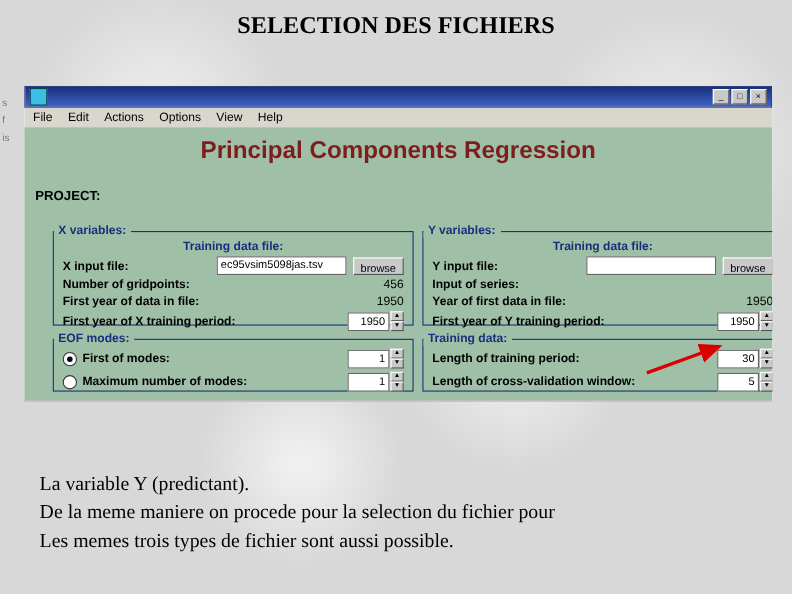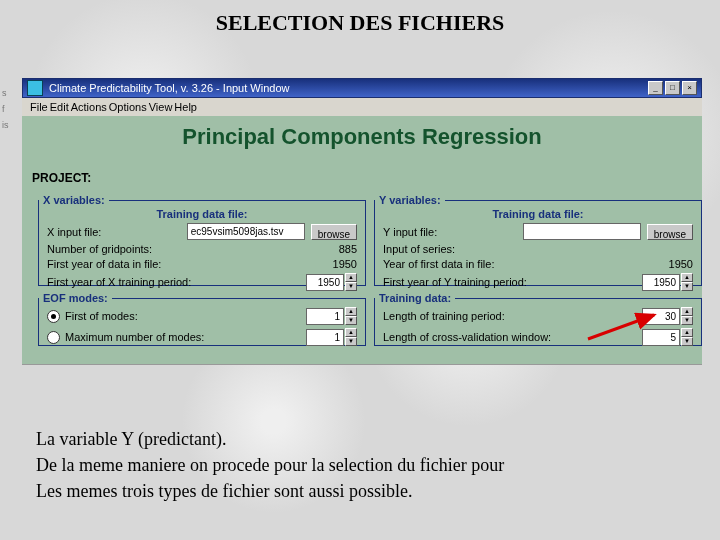--- a/index.html
+++ b/index.html
@@ -3,33 +3,33 @@
 <meta charset="utf-8">
 <style>
 body{margin:0;width:720px;height:540px;font-family:Arial,Helvetica,sans-serif;background:#D8D8D8;background-image:radial-gradient(circle at 20% 20%, #EDEDED 2%, transparent 16%),radial-gradient(circle at 65% 60%, #EDEDED 3%, transparent 18%),radial-gradient(circle at 38% 78%, #EFEFEF 2%, transparent 15%),radial-gradient(circle at 85% 25%, #EFEFEF 2%, transparent 17%);font-size:12px;color:#000}
 .page{position:relative;width:720px;height:540px}
 .title{text-align:center;font-family:Georgia,'Times New Roman',serif;font-size:22px;font-weight:bold;padding:10px 6px 4px}
 .win{position:absolute;left:22px;top:78px;width:680px;height:286px;background:#FFF;border-bottom:1px solid #999;overflow:hidden}
 .tb{position:absolute;left:0;top:0;right:0;height:20px;background:linear-gradient(#18307C,#3f63C8);color:#fff;font-size:11px;display:flex;align-items:center;padding:0 4px;justify-content:space-between;border:1px solid #1B2E6F;box-sizing:border-box}
 .tb .icn{display:inline-block;width:14px;height:14px;background:#3BBFE3;margin-right:6px;border:1px solid #0A4155}
 .tb-btns{display:flex;gap:2px}
 .tb-btns .b{width:13px;height:12px;background:#C9C9C9;border:1px solid #fff;border-right-color:#555;border-bottom-color:#555;font-size:8px;line-height:11px;text-align:center;color:#000;font-family:Arial}
-.menu{position:absolute;left:0;top:20px;right:0;height:18px;background:#D9D6CE;display:flex;align-items:center;gap:2px;padding:0 8px;font-size:11px;border-bottom:1px solid #BBB}
+.menu{position:absolute;left:0;top:20px;right:0;height:18px;background:#D9D6CE;display:flex;align-items:center;gap:14px;padding:0 8px;font-size:11px;border-bottom:1px solid #BBB}
 .menu span{display:inline-block}
 .panel{position:absolute;left:0;top:38px;right:0;bottom:0;background:#A0BFA7}
-.head{font-size:22px;text-align:center;padding:8px 0 10px;color:#14532d;font-family:Arial;font-weight:600}
+.head{font-size:22px;text-align:center;padding:8px 0 10px;color:#7f1d1d;font-family:Arial;font-weight:600}
 .proj{position:absolute;left:10px;top:55px;font-size:12px;font-weight:bold}
-fieldset{position:absolute;border:1px solid #18307C;padding:0;margin:8px}
+fieldset{position:absolute;border:1px solid #18307C;padding:0;margin:18px}
 legend{color:#18307C;font-size:11px;font-weight:bold;padding:0 4px;background:#A0BFA7}
 .f1{left:8px;top:70px;width:326px;height:90px}
 .f2{left:344px;top:70px;width:326px;height:90px}
 .f3{left:8px;top:168px;width:326px;height:52px}
 .f4{left:344px;top:168px;width:326px;height:52px}
 .row{display:flex;align-items:center;font-size:11px;margin:3px 8px}
-.lab{flex:1;font-weight:normal}
+.lab{flex:1;font-weight:bold}
 .fld{background:#fff;border:1px solid #666;height:15px;padding:0 3px;font-size:10px;line-height:15px}
 .btn{background:#C9C9C9;border:1px solid #fff;border-right-color:#555;border-bottom-color:#555;font-size:10px;height:16px;padding:4px 6px}
 .spn{display:flex;align-items:center}
 .spn .fld{width:30px;text-align:right}
 .spn .ar{display:flex;flex-direction:column;margin-left:1px}
 .spn .ar div{width:10px;height:7px;font-size:6px;line-height:6px;text-align:center;background:#C9C9C9;border:1px solid #fff;border-right-color:#555;border-bottom-color:#555}
 .radio{width:11px;height:11px;border-radius:50%;border:1px solid #333;background:#fff;margin-right:5px;display:inline-flex;align-items:center;justify-content:center}
 .radio.sel::after{content:"";width:5px;height:5px;border-radius:50%;background:#000}
 .arrow{position:absolute;left:562px;top:195px;width:80px;height:32px;pointer-events:none}
 .caption{position:absolute;left:36px;top:426px;font-family:Georgia,'Times New Roman',serif;font-size:18px;line-height:26px;color:#000}
@@ -45,21 +45,20 @@
  <div>s</div>
       <div>f</div>
       <div>is</div>
       <div></div>
 </div>
 
 <div class="win">
  <div class="tb">
   <div style="display:flex;align-items:center">
    <span class="icn"></span>
-   <span>Climate Predictability Tool, v. 3.26 - Input Window</span>
   </div>
   <div class="tb-btns">
    <div class="b">_</div>
    <div class="b">□</div>
    <div class="b">×</div>
   </div>
  </div>
  <div class="menu">
   <span>File</span>
   <span>Edit</span>
@@ -75,21 +74,21 @@
   <fieldset class="f1">
    <legend>X variables:</legend>
    <div style="text-align:center;color:#18307C;font-size:11px;font-weight:bold;margin-top:2px">Training data file:</div>
    <div class="row">
     <span class="lab">X input file:</span>
     <span class="fld" style="width:110px">ec95vsim5098jas.tsv</span>
     <button class="btn" style="margin-left:6px">browse</button>
    </div>
    <div class="row">
     <span class="lab">Number of gridpoints:</span>
-    <span style="width:36px;text-align:right">885</span>
+    <span style="width:36px;text-align:right">456</span>
    </div>
    <div class="row">
     <span class="lab">First year of data in file:</span>
     <span style="width:36px;text-align:right">1950</span>
    </div>
    <div class="row">
     <span class="lab">First year of X training period:</span>
     <div class="spn">
      <span class="fld">1950</span>
      <div class="ar">

